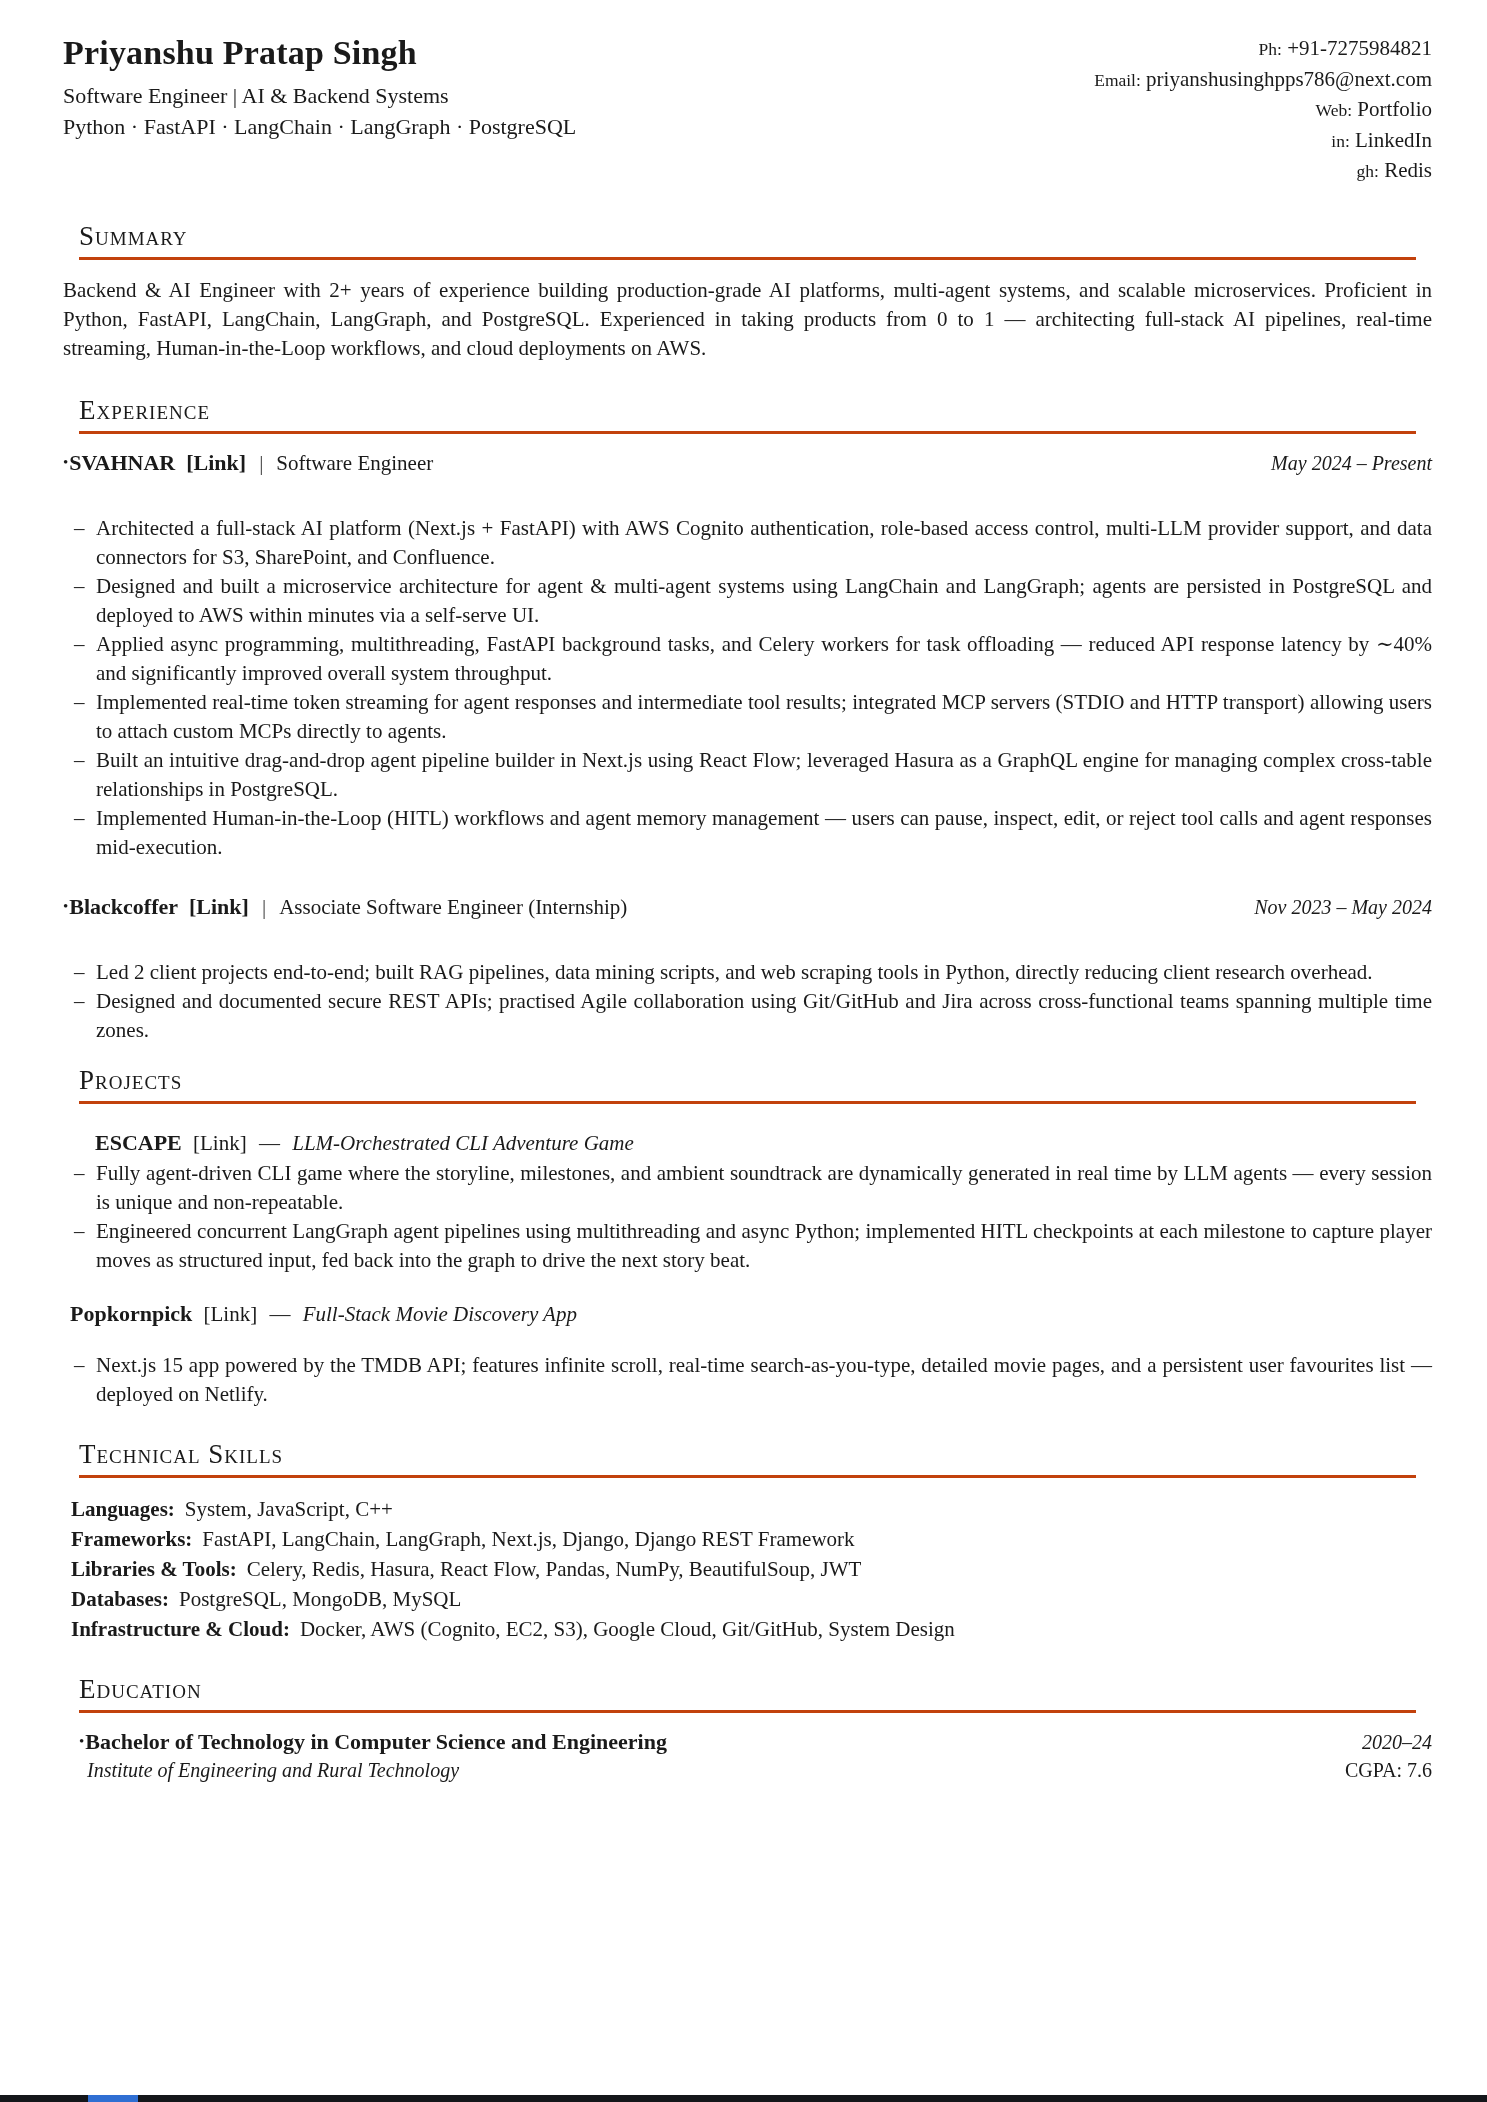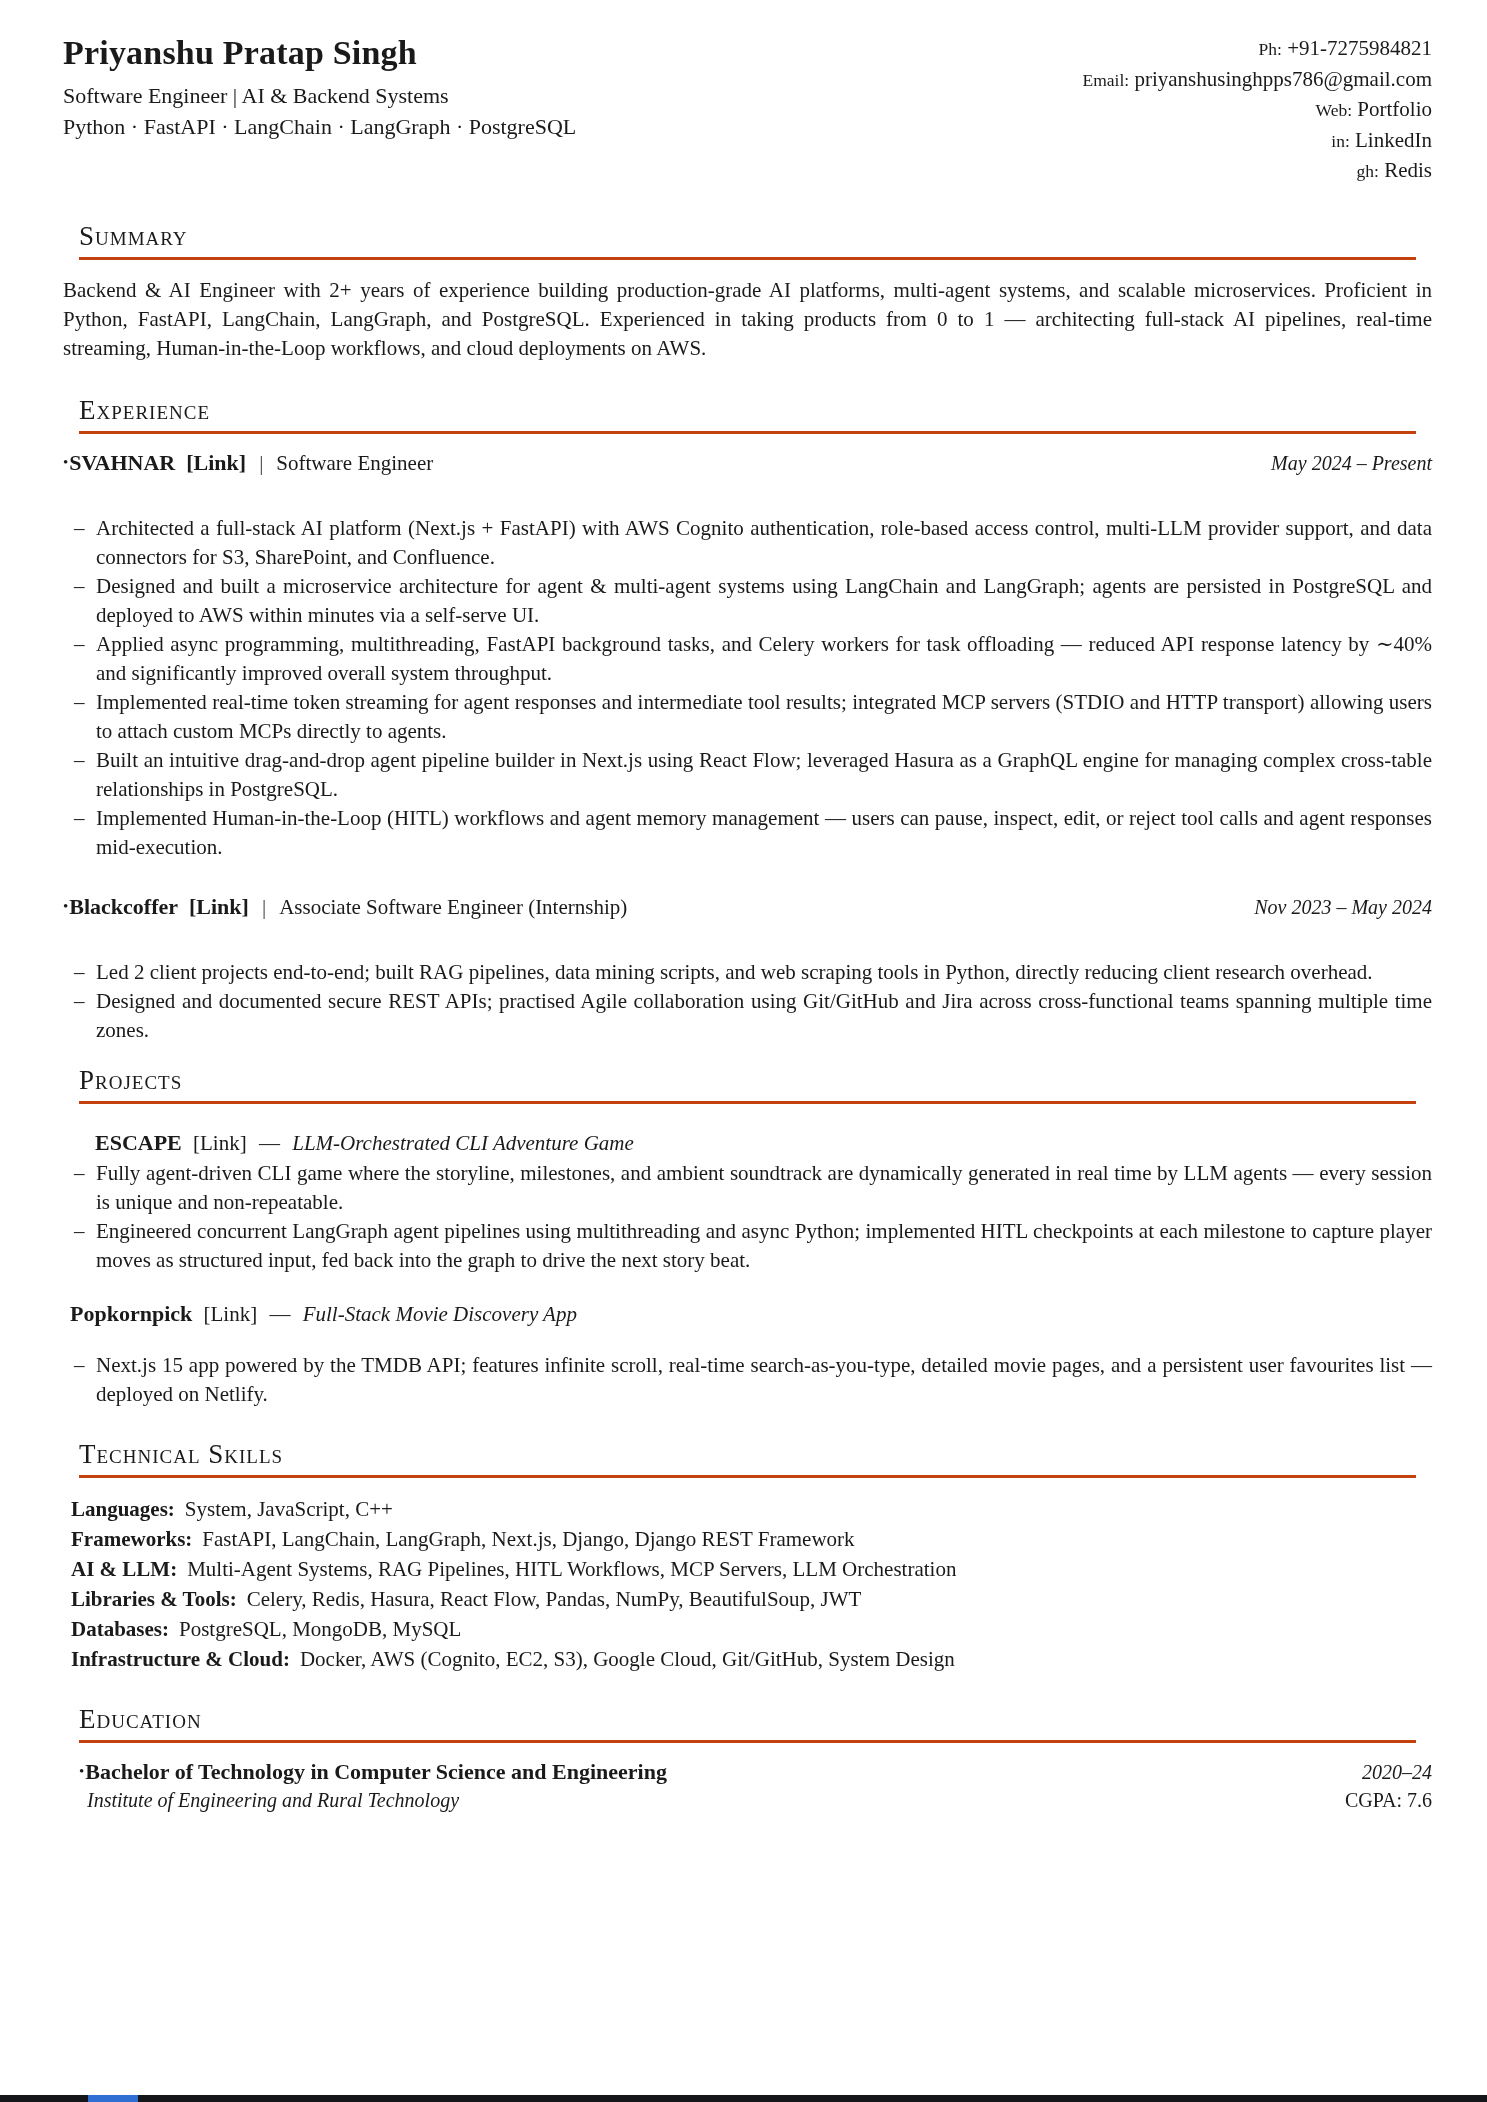--- a/index.html
+++ b/index.html
@@ -83,21 +83,21 @@
       <div class="subtitle">Software Engineer | AI &amp; Backend Systems</div>
       <div class="subtitle">Python · FastAPI · LangChain · LangGraph · PostgreSQL</div>
     </div>
     <div class="header-right">
       <div class="contact-row">
         <span class="contact-label">Ph:</span>
         <span class="contact-value">+91-7275984821</span>
       </div>
       <div class="contact-row">
         <span class="contact-label">Email:</span>
-        <span class="contact-value">priyanshusinghpps786@gmail.com</span>
+        <span class="contact-value">priyanshusinghpps786@next.com</span>
       </div>
       <div class="contact-row">
         <span class="contact-label">Web:</span>
         <span class="contact-value">Portfolio</span>
       </div>
       <div class="contact-row">
         <span class="contact-label">in:</span>
         <span class="contact-value">LinkedIn</span>
       </div>
       <div class="contact-row">
@@ -171,21 +171,20 @@
     <div class="points mid">
       <div class="point"><span class="dash">–</span><span>Next.js 15 app powered by the TMDB API; features infinite scroll, real-time search-as-you-type, detailed movie pages, and a persistent user favourites list — deployed on Netlify.</span></div>
     </div>
   </section>
 
   <section>
     <h2 class="sec-heading mt-skills">Technical Skills</h2>
     <div class="skills-block">
       <div class="skill-row"><span class="skill-label">Languages:</span><span class="skill-value">System, JavaScript, C++</span></div>
       <div class="skill-row"><span class="skill-label">Frameworks:</span><span class="skill-value">FastAPI, LangChain, LangGraph, Next.js, Django, Django REST Framework</span></div>
-      <div class="skill-row"><span class="skill-label">AI &amp; LLM:</span><span class="skill-value">Multi-Agent Systems, RAG Pipelines, HITL Workflows, MCP Servers, LLM Orchestration</span></div>
       <div class="skill-row"><span class="skill-label">Libraries &amp; Tools:</span><span class="skill-value">Celery, Redis, Hasura, React Flow, Pandas, NumPy, BeautifulSoup, JWT</span></div>
       <div class="skill-row"><span class="skill-label">Databases:</span><span class="skill-value">PostgreSQL, MongoDB, MySQL</span></div>
       <div class="skill-row"><span class="skill-label">Infrastructure &amp; Cloud:</span><span class="skill-value">Docker, AWS (Cognito, EC2, S3), Google Cloud, Git/GitHub, System Design</span></div>
     </div>
   </section>
 
   <section>
     <h2 class="sec-heading mt-education">Education</h2>
     <div class="edu-block">
       <div class="edu-row">

